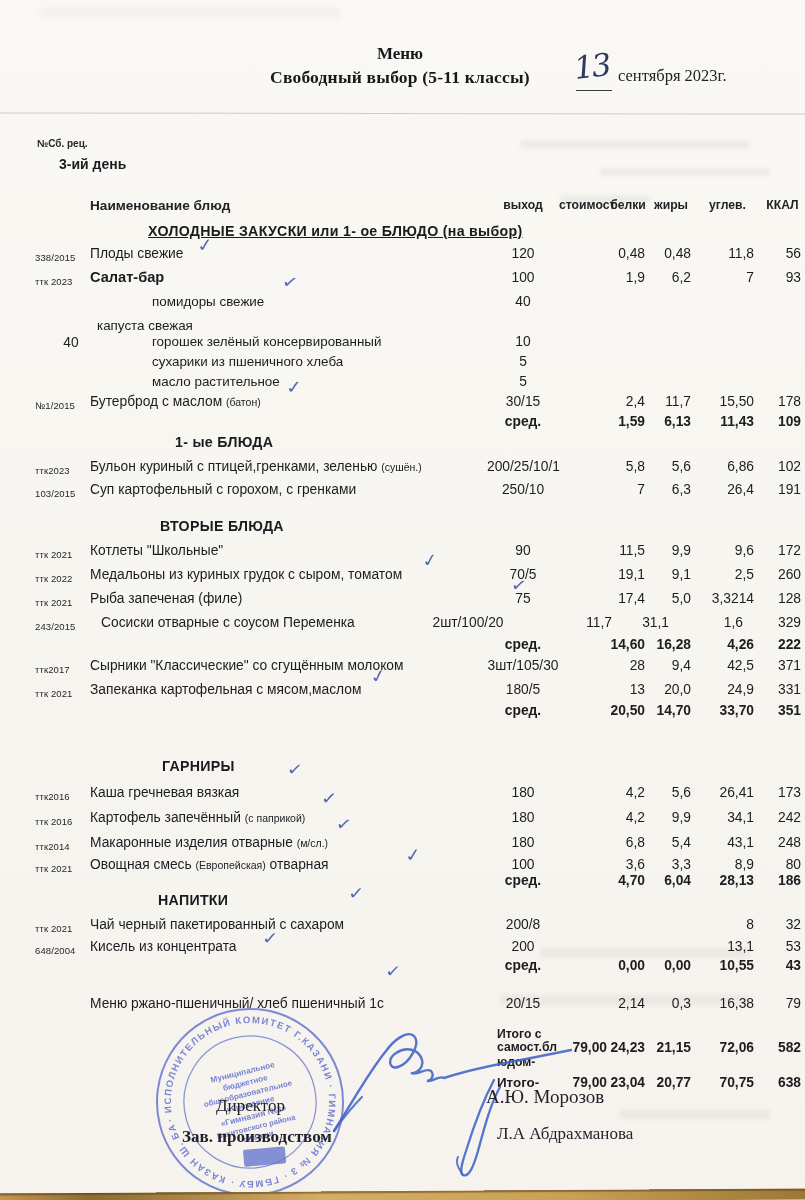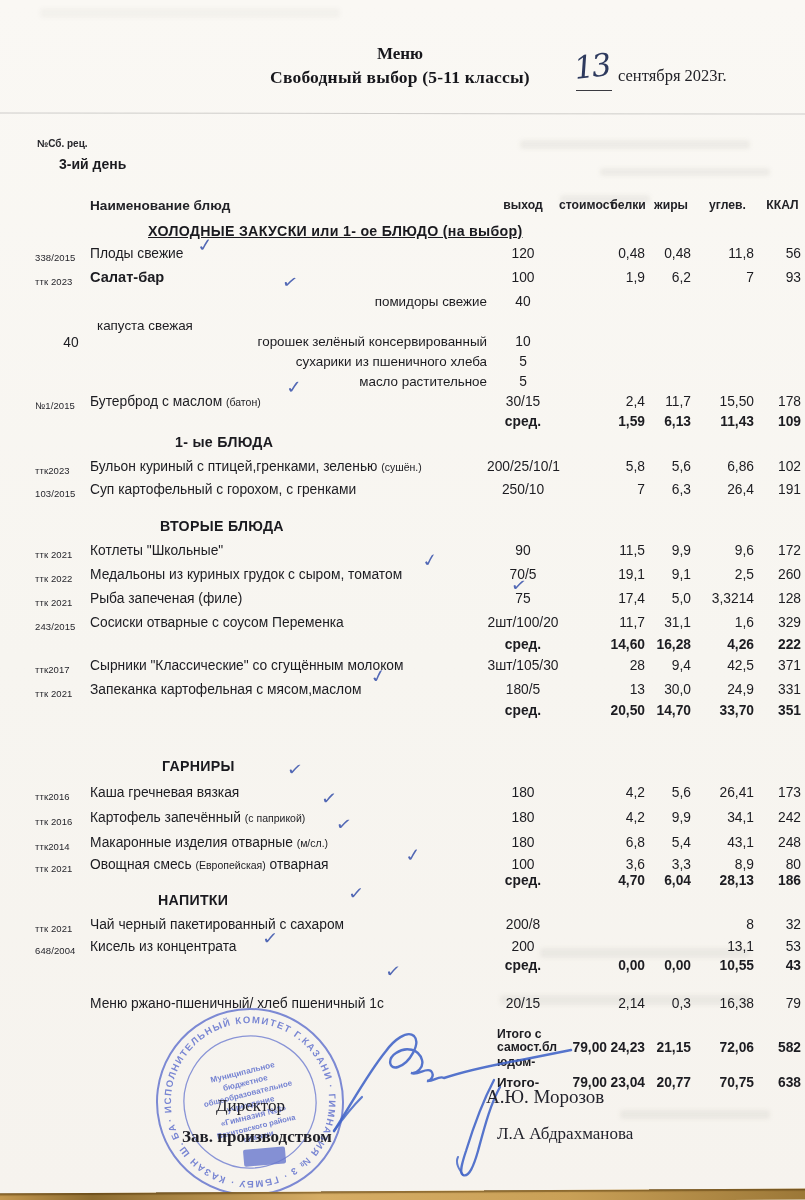--- a/index.html
+++ b/index.html
@@ -20,21 +20,21 @@
   .rule{position:absolute;left:0;top:113px;width:805px;height:1px;background:rgba(60,60,60,.22);transform:rotate(.08deg);}
   .meta-recipe{position:absolute;left:37px;top:138px;font-size:10px;font-weight:700;color:#26262b;}
   .meta-day{position:absolute;left:59px;top:156px;font-size:14px;font-weight:700;color:#1b1b20;}
   
   .table{position:absolute;left:0;top:197px;width:805px;}
   .row{display:flex;box-sizing:border-box;padding-left:35px;align-items:flex-start;}
   .c{flex:none;box-sizing:border-box;font-size:13.8px;line-height:17px;color:#1c1c21;}
   .c-code{width:55px;font-size:9.5px;padding-top:4px;letter-spacing:.1px;color:#26262c;}
   .c-name{flex:1 1 auto;font-size:13.8px;}
   .c-name .seg1{font-size:10.5px;text-align:right;}
-  .ing-name{padding-left:62px;font-size:13.4px;text-align:right;}
+  .ing-name{padding-left:62px;font-size:13.4px;}
   .c-out{width:72px;text-align:center;}
   .c-cost{width:50px;text-align:right;padding-right:2px;}
   .c-p{width:38px;text-align:right;padding-right:2px;}
   .c-f{width:48px;text-align:right;padding-right:4px;}
   .c-c{width:65px;text-align:right;padding-right:6px;}
   .c-k{width:45px;text-align:right;padding-right:4px;}
   .head .c{font-weight:700;font-size:12.2px;color:#222227;}
   .head .c-name{font-size:13.6px;}
   .head .c-out,.head .c-cost,.head .c-p,.head .c-f,.head .c-c,.head .c-k{text-align:center;padding-right:0;}
   .section-label{font-weight:700;font-size:14.2px;letter-spacing:.3px;color:#1a1a1f;}
@@ -241,21 +241,21 @@
       <div class="row dish" style="height: 24px;">
         <span class="c c-code">ттк 2021</span>
         <span class="c c-name">Рыба запеченая (филе)</span>
         <span class="c c-out">75</span>
         <span class="c c-cost"></span>
         <span class="c c-p">17,4</span>
         <span class="c c-f">5,0</span>
         <span class="c c-c">3,3214</span>
         <span class="c c-k">128</span>
       </div>
-      <div class="row dish" style="height: 22px;">
+      <div class="row dish" style="height: 22px; gap: 11px;">
         <span class="c c-code">243/2015</span>
         <span class="c c-name">Сосиски отварные с соусом Переменка</span>
         <span class="c c-out">2шт/100/20</span>
         <span class="c c-cost"></span>
         <span class="c c-p">11,7</span>
         <span class="c c-f">31,1</span>
         <span class="c c-c">1,6</span>
         <span class="c c-k">329</span>
       </div>
       <div class="row avg" style="height: 21px;">
@@ -277,21 +277,21 @@
         <span class="c c-f">9,4</span>
         <span class="c c-c">42,5</span>
         <span class="c c-k">371</span>
       </div>
       <div class="row dish" style="height: 21px;">
         <span class="c c-code">ттк 2021</span>
         <span class="c c-name">Запеканка картофельная с мясом,маслом</span>
         <span class="c c-out">180/5</span>
         <span class="c c-cost"></span>
         <span class="c c-p">13</span>
-        <span class="c c-f">30,0</span>
+        <span class="c c-f">20,0</span>
         <span class="c c-c">24,9</span>
         <span class="c c-k">331</span>
       </div>
       <div class="row avg" style="height: 20px;">
         <span class="c c-code"></span>
         <span class="c c-name"></span>
         <span class="c c-out">сред.</span>
         <span class="c c-cost"></span>
         <span class="c c-p">20,50</span>
         <span class="c c-f">14,70</span>

